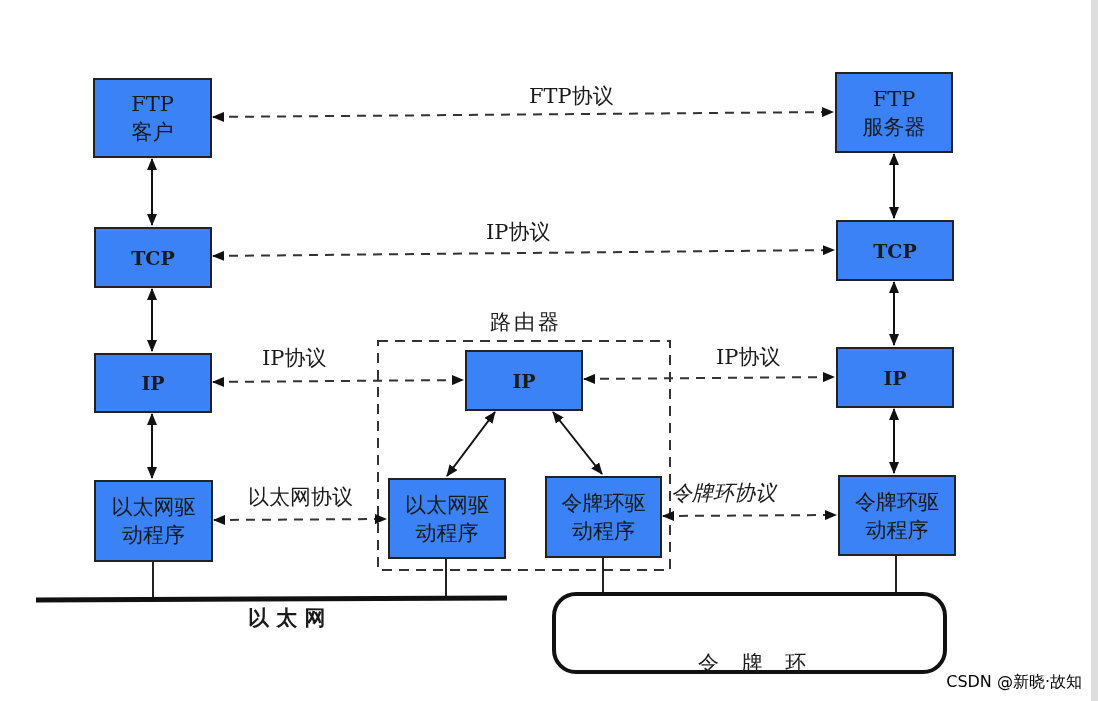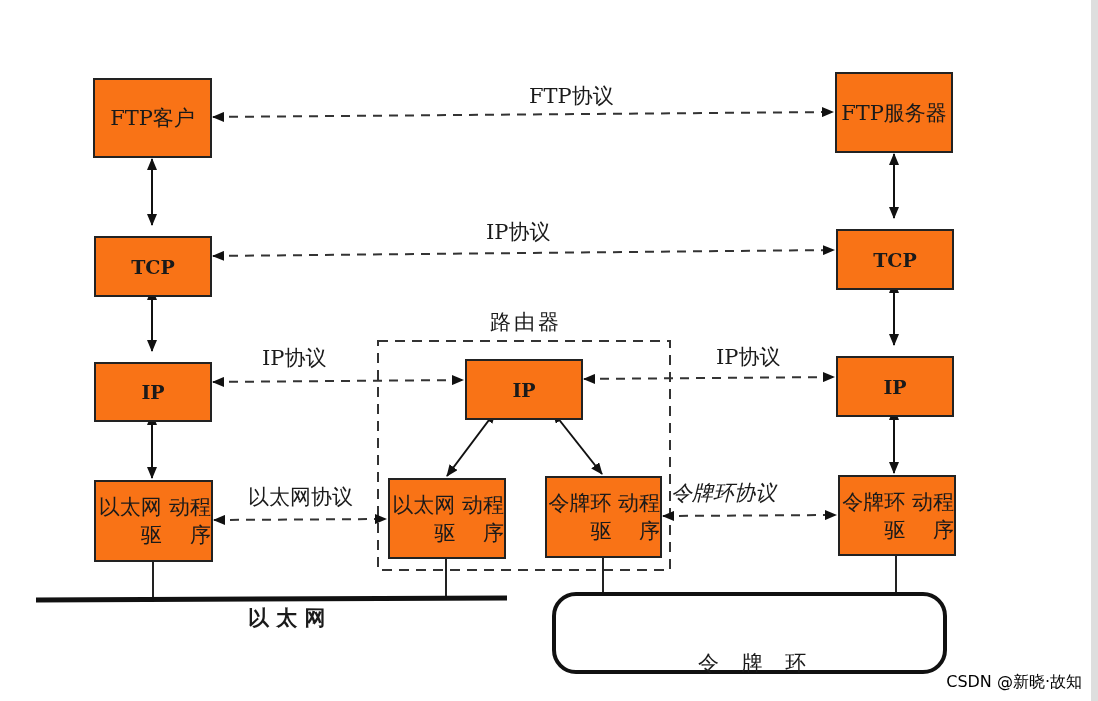--- a/index.html
+++ b/index.html
@@ -1,22 +1,22 @@
 <!DOCTYPE html>
 <html><head>
 <meta charset="utf-8">
 <style>
   html, body { margin:0; padding:0; background:#ffffff; }
   body { width:1098px; height:701px; position:relative; overflow:hidden;
          font-family: "DejaVu Serif", "Liberation Serif", serif; color:#1a1a1a; }
   #diagram { position:absolute; left:0; top:0; }
-  .box { position:absolute; border:2px solid #222; background:#f97316; box-sizing:border-box;
-         display:flex; flex-direction:row; align-items:center; justify-content:center;
-         font-size:21px; line-height:28px; text-align:right; }
-  .box.bold { font-weight:bold; font-size:19px;margin-top:9px; }
+  .box { position:absolute; border:2px solid #222; background:#3b82f6; box-sizing:border-box;
+         display:flex; flex-direction:column; align-items:center; justify-content:center;
+         font-size:21px; line-height:28px; text-align:left; }
+  .box.bold { font-weight:bold; font-size:19px; }
   .lbl { position:absolute; font-size:21px; white-space:nowrap; }
   .watermark { position:absolute; right:16px; bottom:8px; font-family:"DejaVu Sans", sans-serif;
                font-size:16px; color:#000000; }
   .scrollbar { position:absolute; right:0; top:0; width:7px; height:701px; background:#dedede; }
 </style>
 </head>
 <body>
 
 <svg id="diagram" width="1098" height="701" viewBox="0 0 1098 701">
   <defs>

